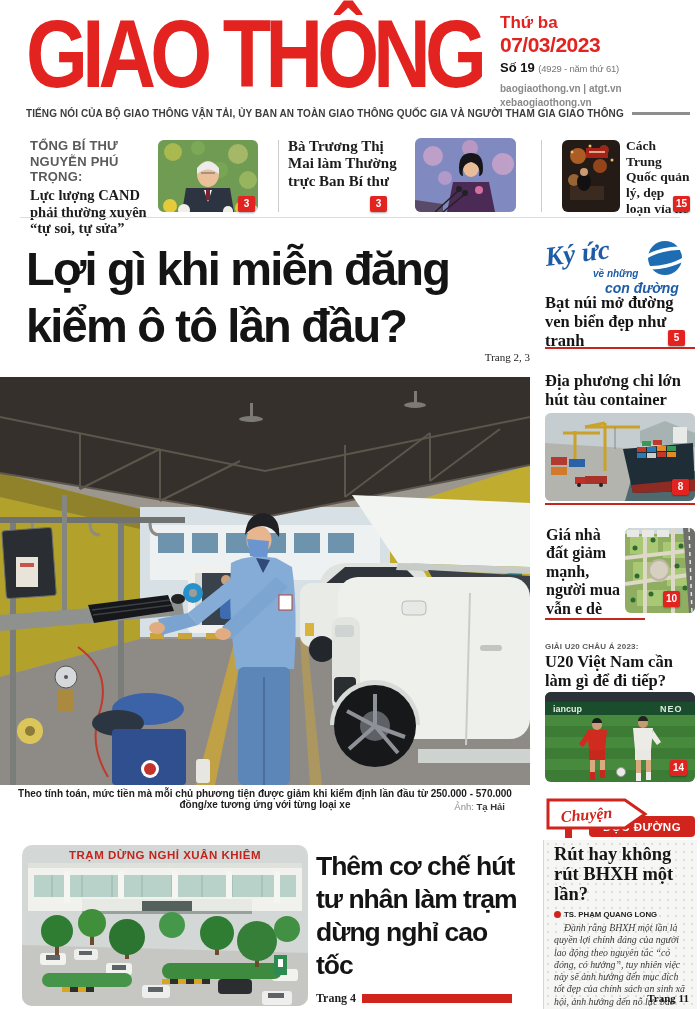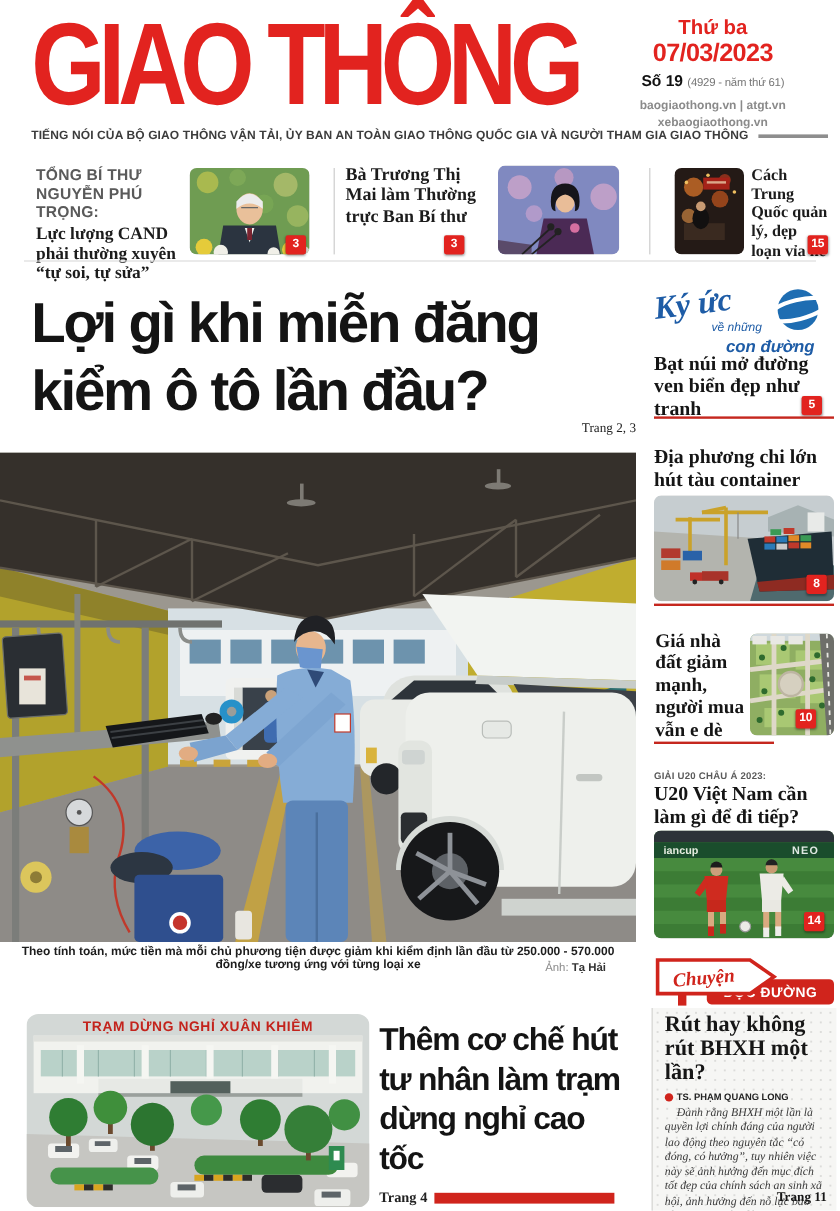--- a/index.html
+++ b/index.html
@@ -12,21 +12,21 @@
          box-shadow:0 1px 2px rgba(0,0,0,.35)}
   .redline{position:absolute;height:2px;background:#c5271e}
   .kicker{font-weight:700;font-size:13px;line-height:1.2;color:#5a5a5a;letter-spacing:.2px}
   .striptitle{font-family:"Liberation Serif",serif;font-weight:700;font-size:14.5px;line-height:1.16;color:#1c1c1c}
   .sbtitle{font-family:"Liberation Serif",serif;font-weight:700;font-size:16.5px;line-height:1.15;color:#151515}
   .vdiv{position:absolute;width:1px;background:#ccc}
 
   #logo{left:26px;top:4px;width:512px;height:100px;color:#e2231f;
         font-size:97px;font-weight:900;letter-spacing:-7px;line-height:100px;white-space:nowrap;
         transform:scaleX(.82);transform-origin:left center}
-  #hinfo{left:500px;top:14px;width:188px;text-align:center}
+  #hinfo{left:500px;top:14px;width:188px;text-align:left}
   #hday{font-size:17px;font-weight:700;color:#e2231f;line-height:1.1}
   #hdate{font-size:21px;font-weight:700;color:#e2231f;letter-spacing:-.5px;line-height:1.15}
   #hissue{margin-top:3px;font-size:13px;font-weight:700;color:#111}
   #hissue span.det{font-size:9.5px;font-weight:400;color:#777;letter-spacing:-.2px}
   #hsites{margin-top:7px;font-size:10px;font-weight:700;color:#8a8a8a;line-height:1.45}
   #tagline{left:26px;top:108px;width:664px;display:flex;align-items:center;gap:8px}
   #tagline .tg{font-size:10px;font-weight:700;color:#3c3c3c;letter-spacing:.1px;white-space:nowrap}
   #tagline .rule{flex:1;height:3px;background:#8e8e8e}
 
   .sitem{position:absolute;top:138px;height:76px}
@@ -37,21 +37,21 @@
   #trang23{left:430px;top:351px;width:100px;text-align:right;font-family:"Liberation Serif",serif;
            font-weight:400;font-size:11px;color:#222}
   #leadphoto{left:0;top:377px;width:530px;height:408px}
   #caption{left:5px;top:788px;width:520px;text-align:center;font-size:10px;font-weight:700;color:#1d1d1d}
   #credit{left:5px;top:801px;width:500px;text-align:right;font-size:9.5px;color:#8a8a8a}
   #credit b{color:#333}
 
   #kyuc{left:545px;top:238px;width:150px;height:56px;color:#1e5ca6}
   .kyuc-big{position:absolute;left:0;top:0;font-family:"Liberation Serif",serif;font-style:italic;
             font-weight:700;font-size:27px;transform:rotate(-7deg)}
-  .kyuc-s1{position:absolute;left:48px;top:30px;font-style:italic;font-weight:400;font-size:10px}
+  .kyuc-s1{position:absolute;left:48px;top:30px;font-style:italic;font-weight:700;font-size:10px}
   .kyuc-s2{position:absolute;left:60px;top:42px;font-style:italic;font-weight:700;font-size:14px}
   #s1title{left:545px;top:294px;width:150px}
   #s2title{left:545px;top:372px;width:150px}
   #s2photo{left:545px;top:413px;width:150px;height:88px}
   #s3title{left:546px;top:526px;width:76px;font-size:16px}
   #s3photo{left:625px;top:528px;width:70px;height:85px}
   #s4kick{left:545px;top:642px;width:150px;font-size:8px}
   #s4title{left:545px;top:653px;width:150px}
   #s4photo{left:545px;top:692px;width:150px;height:90px}
 

